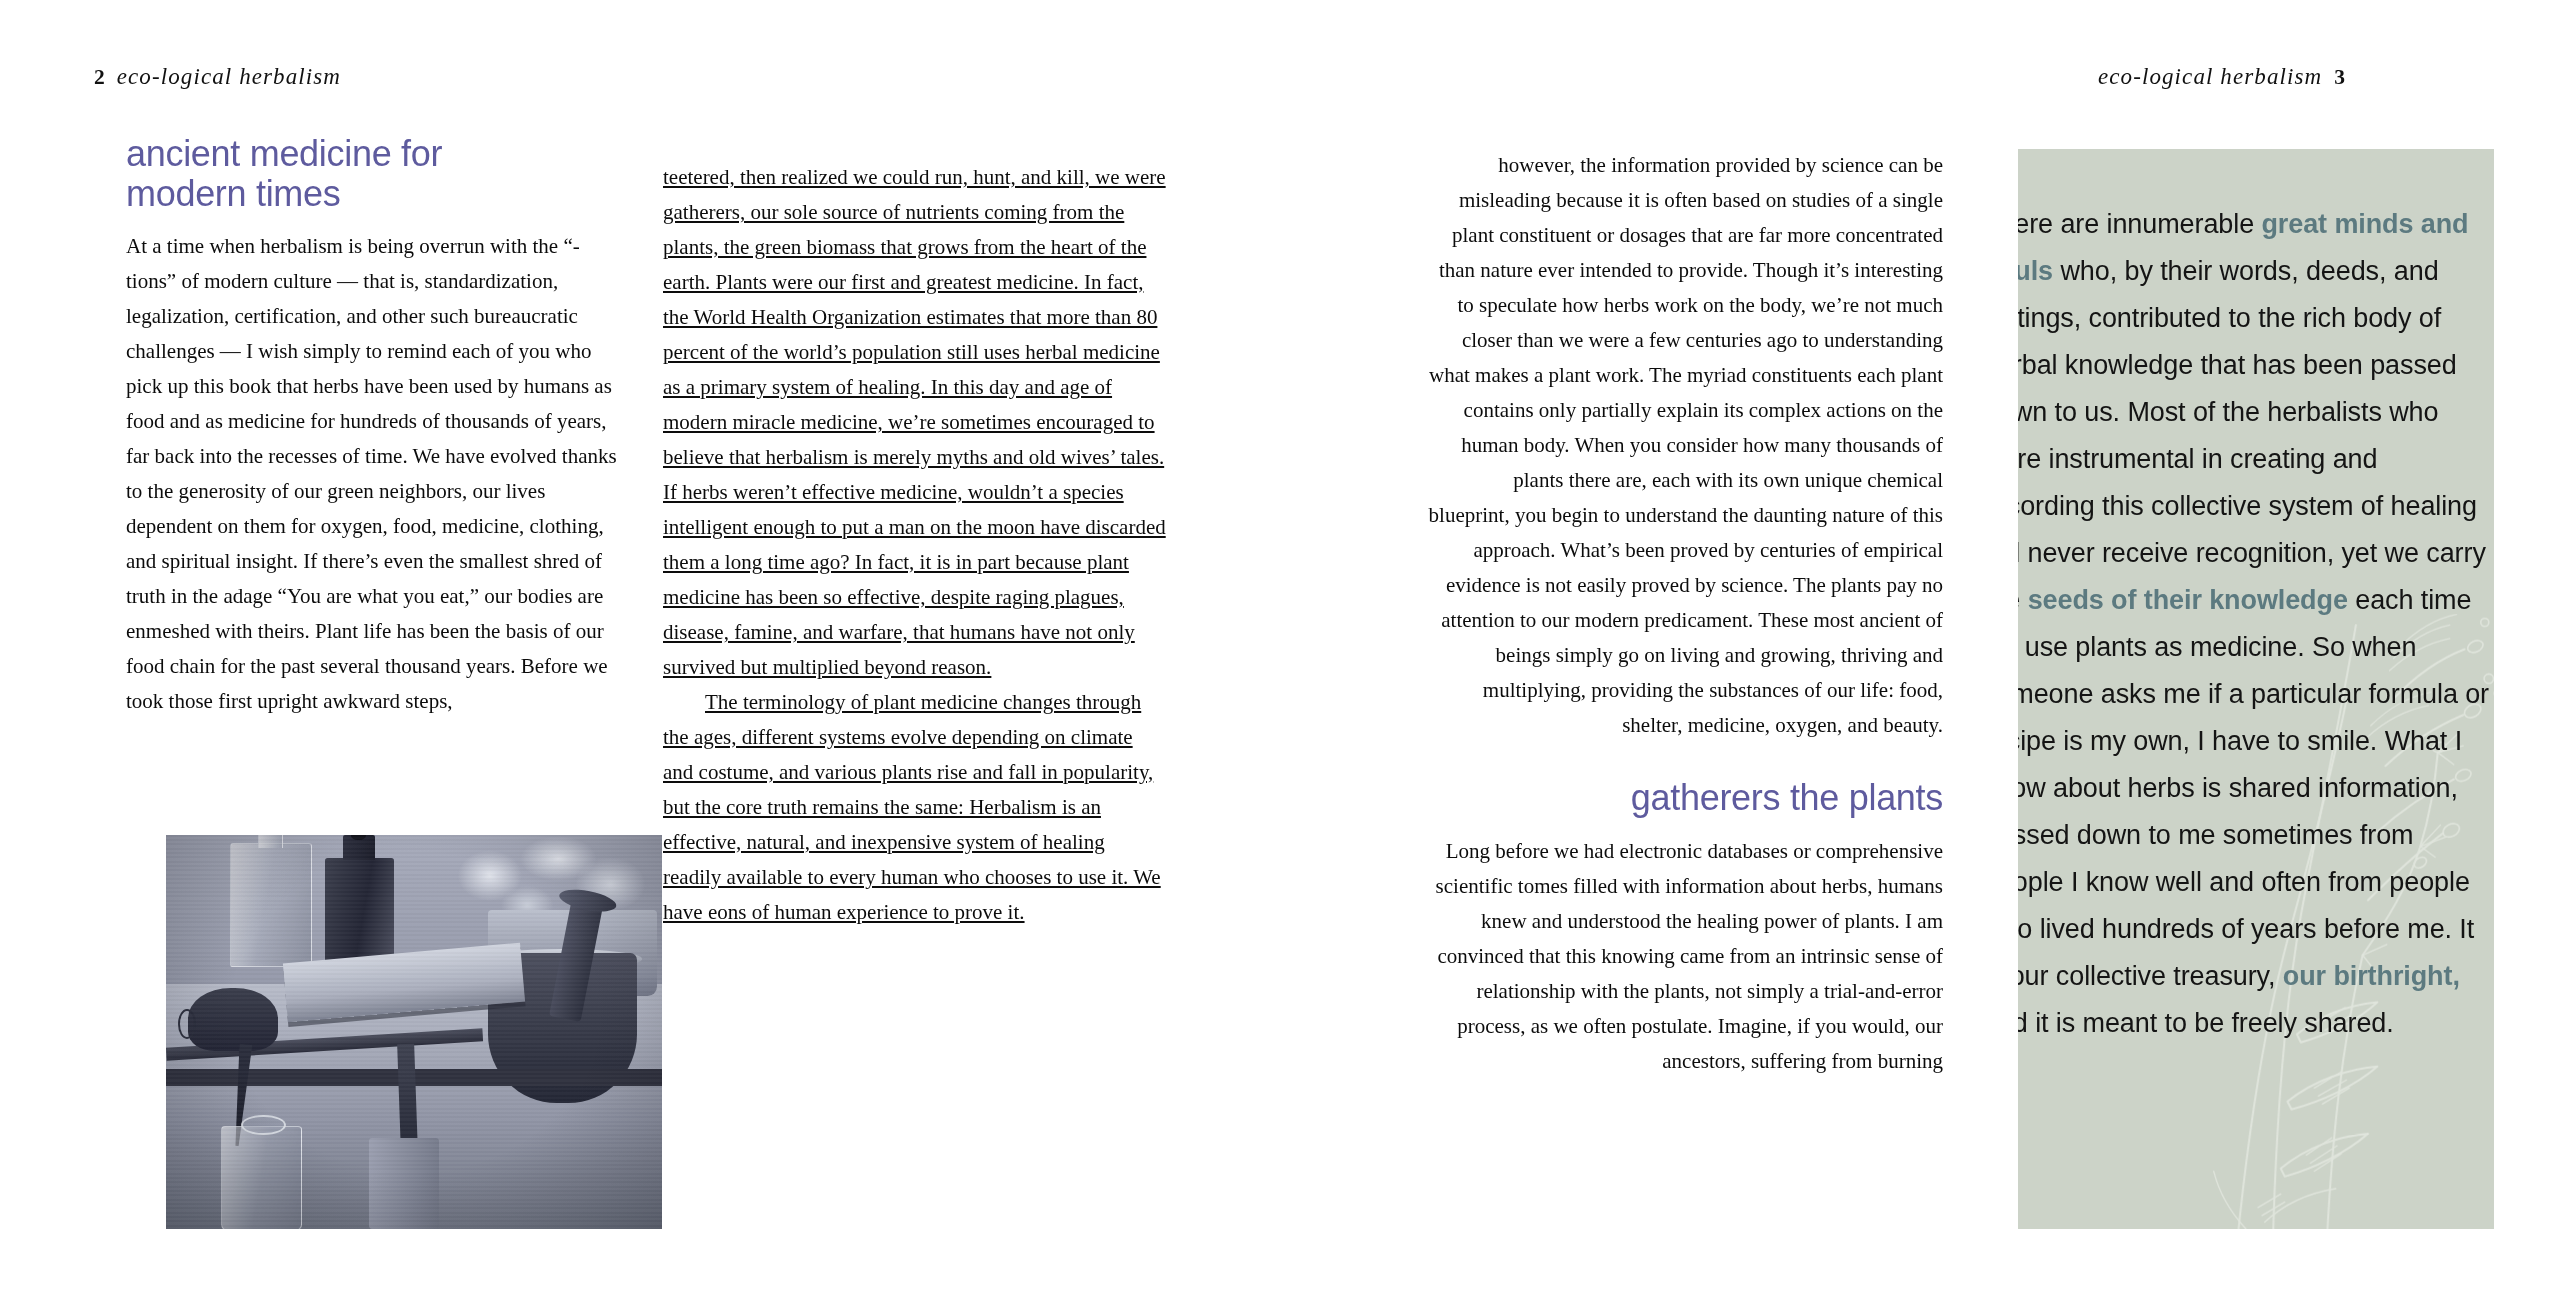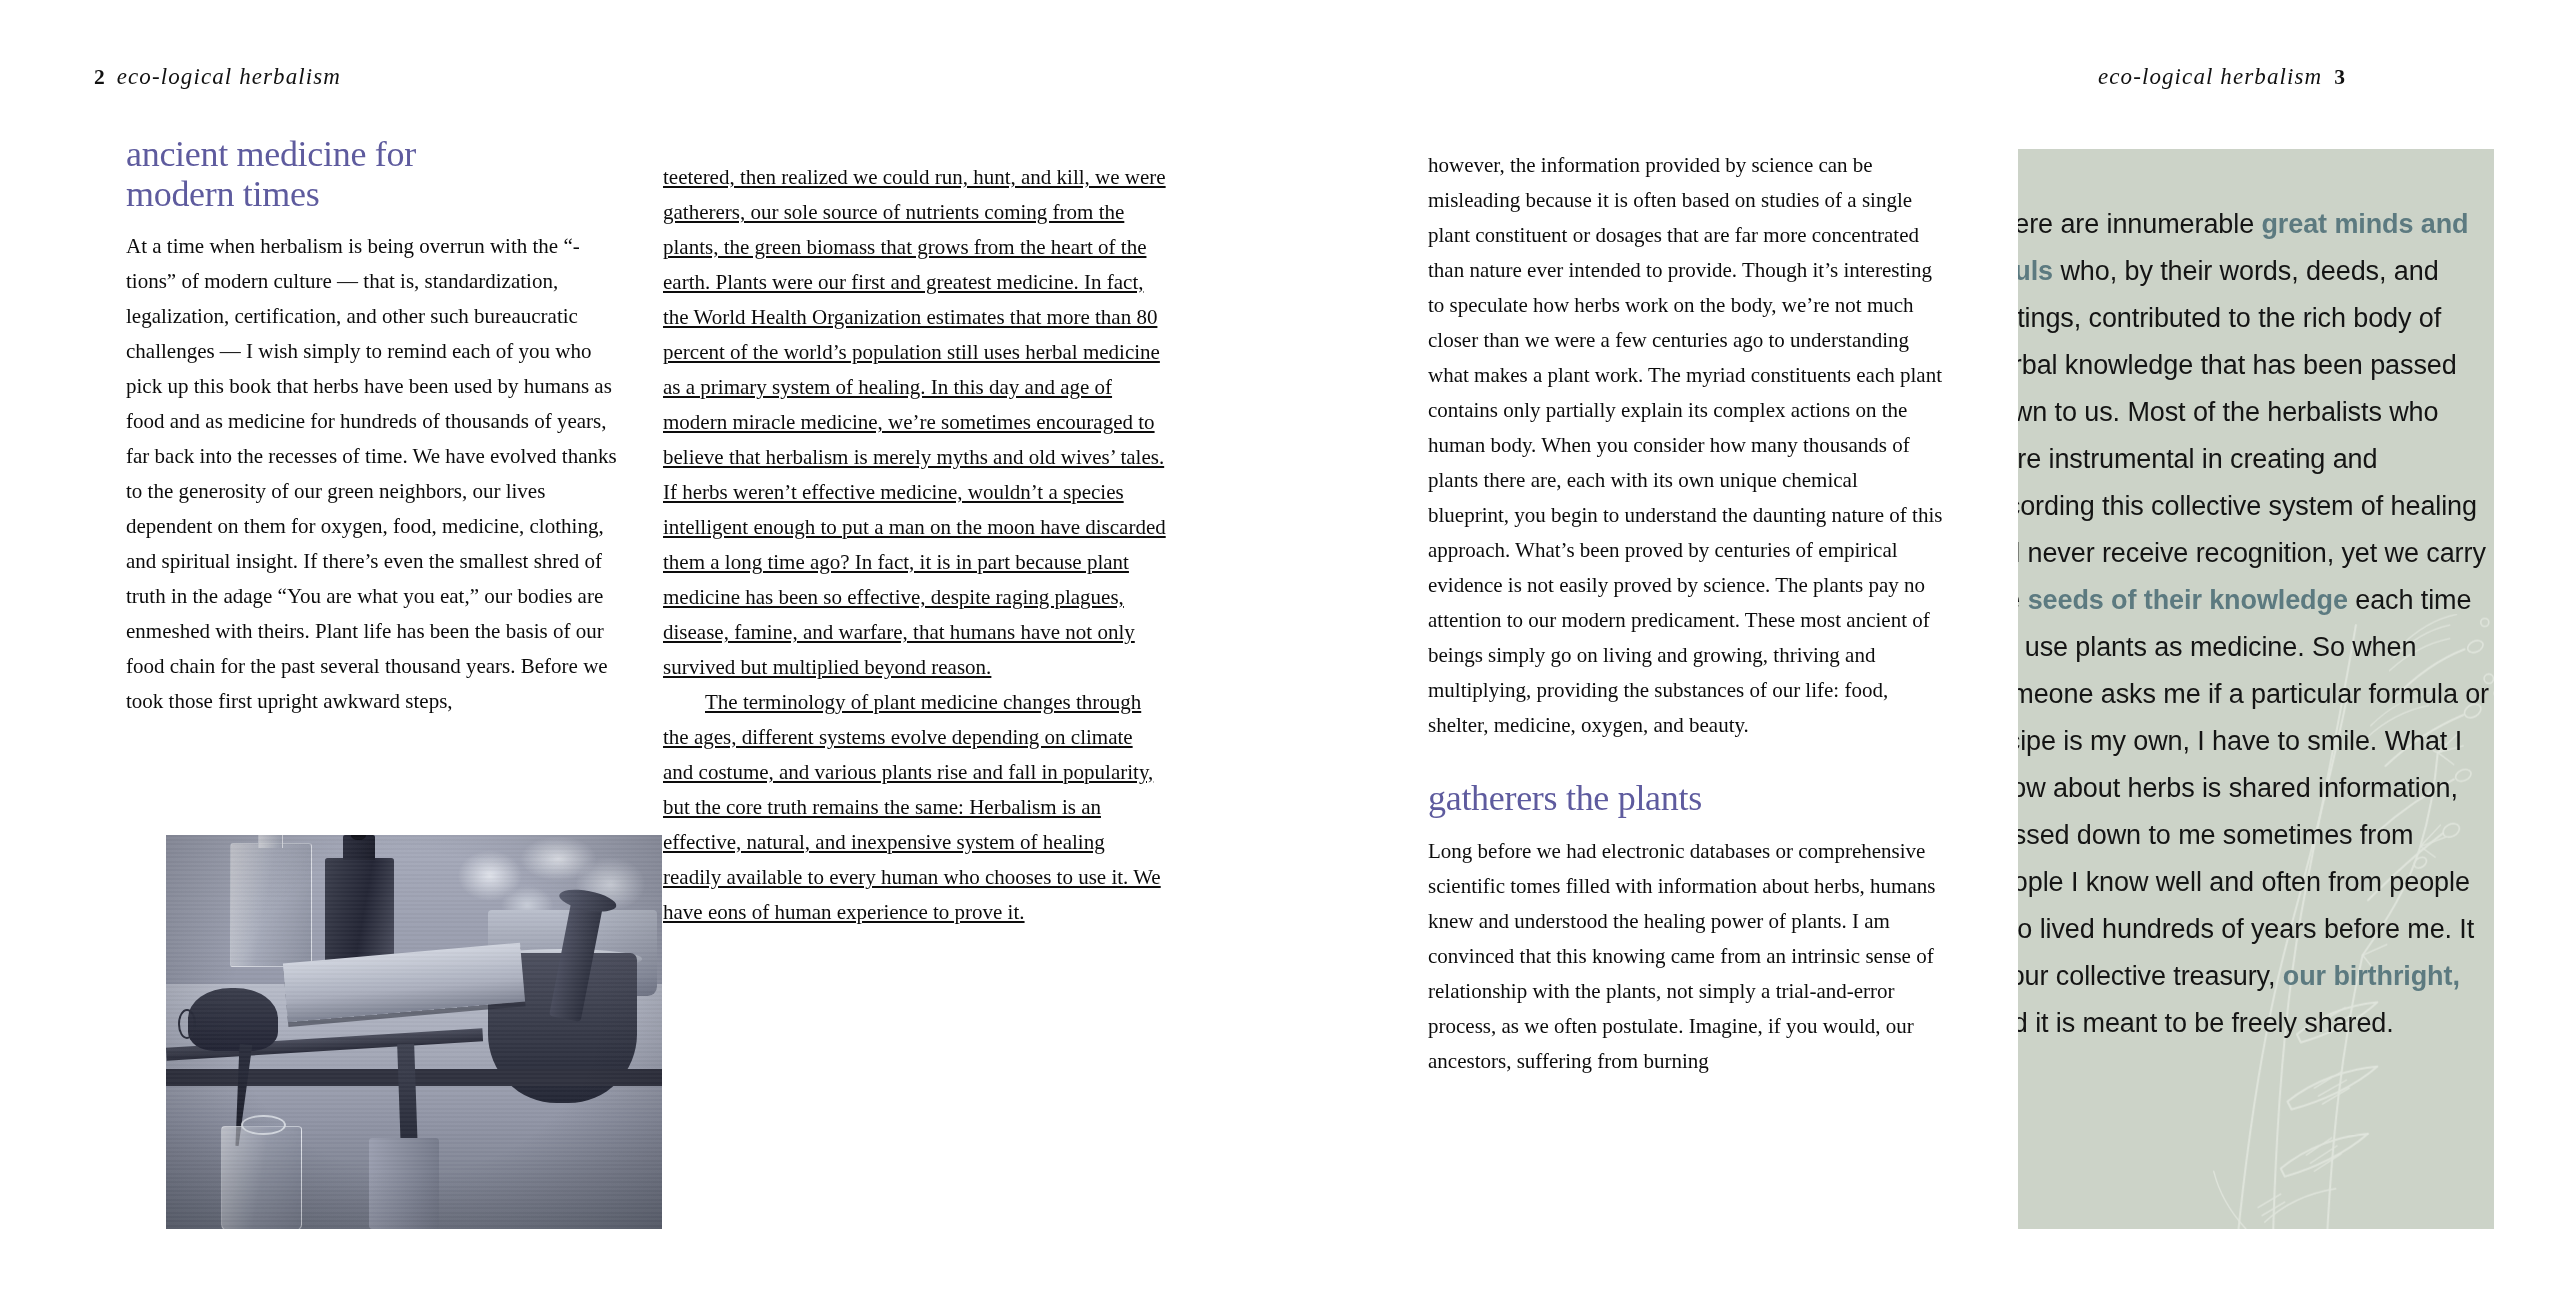--- a/index.html
+++ b/index.html
@@ -42,21 +42,21 @@
   .folio {
     font-style: normal;
     font-weight: bold;
     font-size: 21.5px;
     letter-spacing: 0;
     color: #111111;
   }
 
   
   .section-heading {
-    font-family: Liberation Serif, serif;
+    font-family: Liberation Sans, sans-serif;
     font-weight: 400;
     color: #5E5B9E;
     font-size: 36px;
     line-height: 1.12;
     letter-spacing: -0.3px;
     margin: 0 0 14.8px 0;
     white-space: pre-line;
   }
 
   
@@ -70,21 +70,21 @@
     hyphens: none;
   }
   .col p {
     margin: 0;
     text-indent: 0;
   }
   .col p + p { text-indent: 2.0em; }
 
   #col1 { left: 126px;  top: 134px;  width: 496px; }
   #col2 { left: 663px;  top: 160px;  width: 504px; text-decoration: underline; }
-  #col3 { left: 1428px; top: 148px;  width: 515px; }
+  #col3 { left: 1428px; top: 148px;  width: 515px; text-align: right; }
 
   #col3 .section-heading {
     margin-top: 35px;
     margin-bottom: 16px;
   }
 
   
   .photo-figure {
     position: absolute;
     left: 126px;

